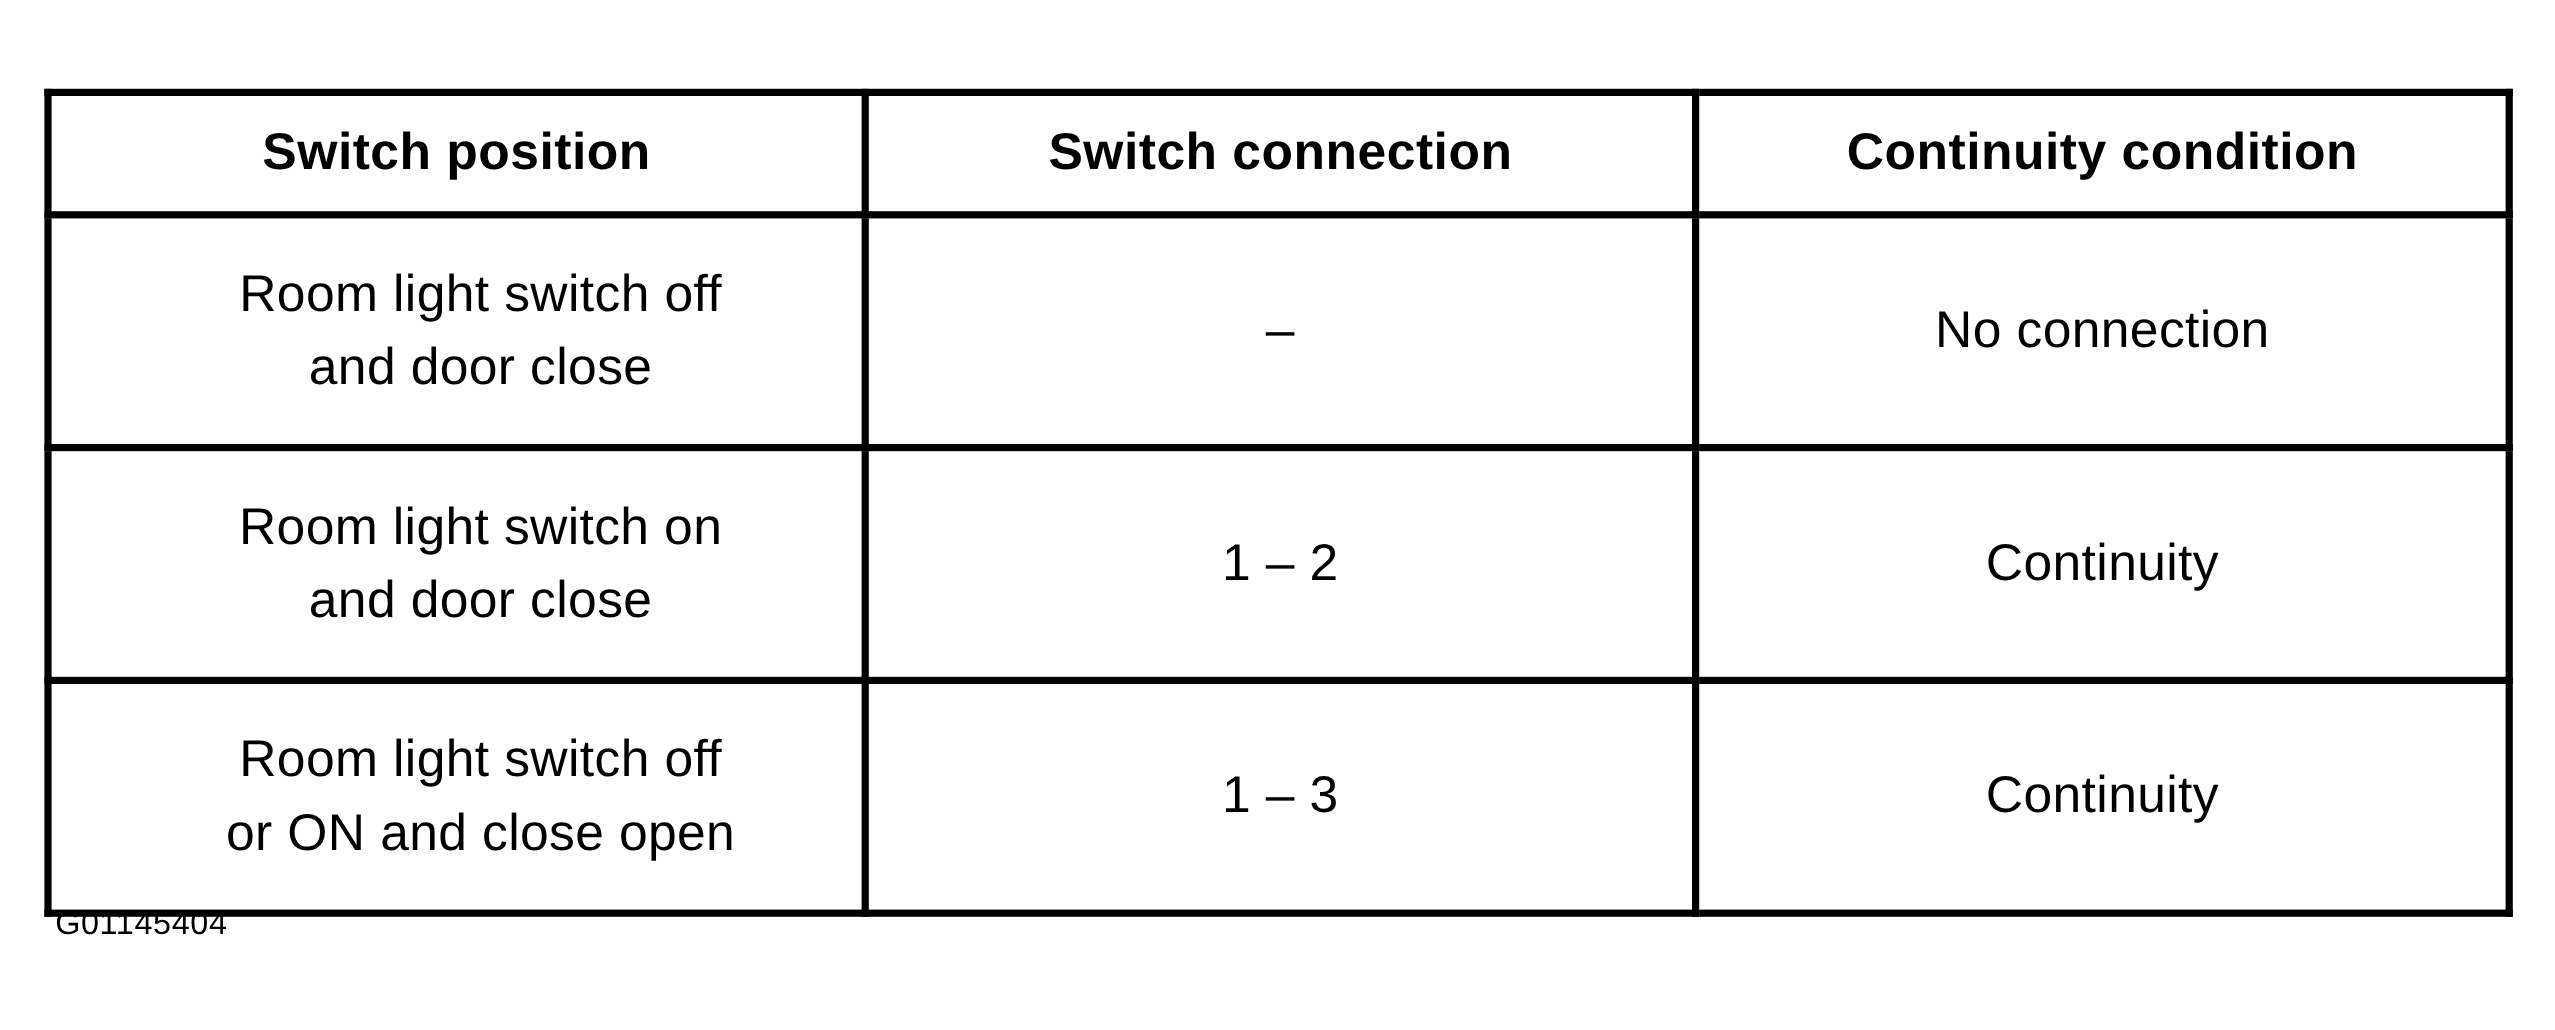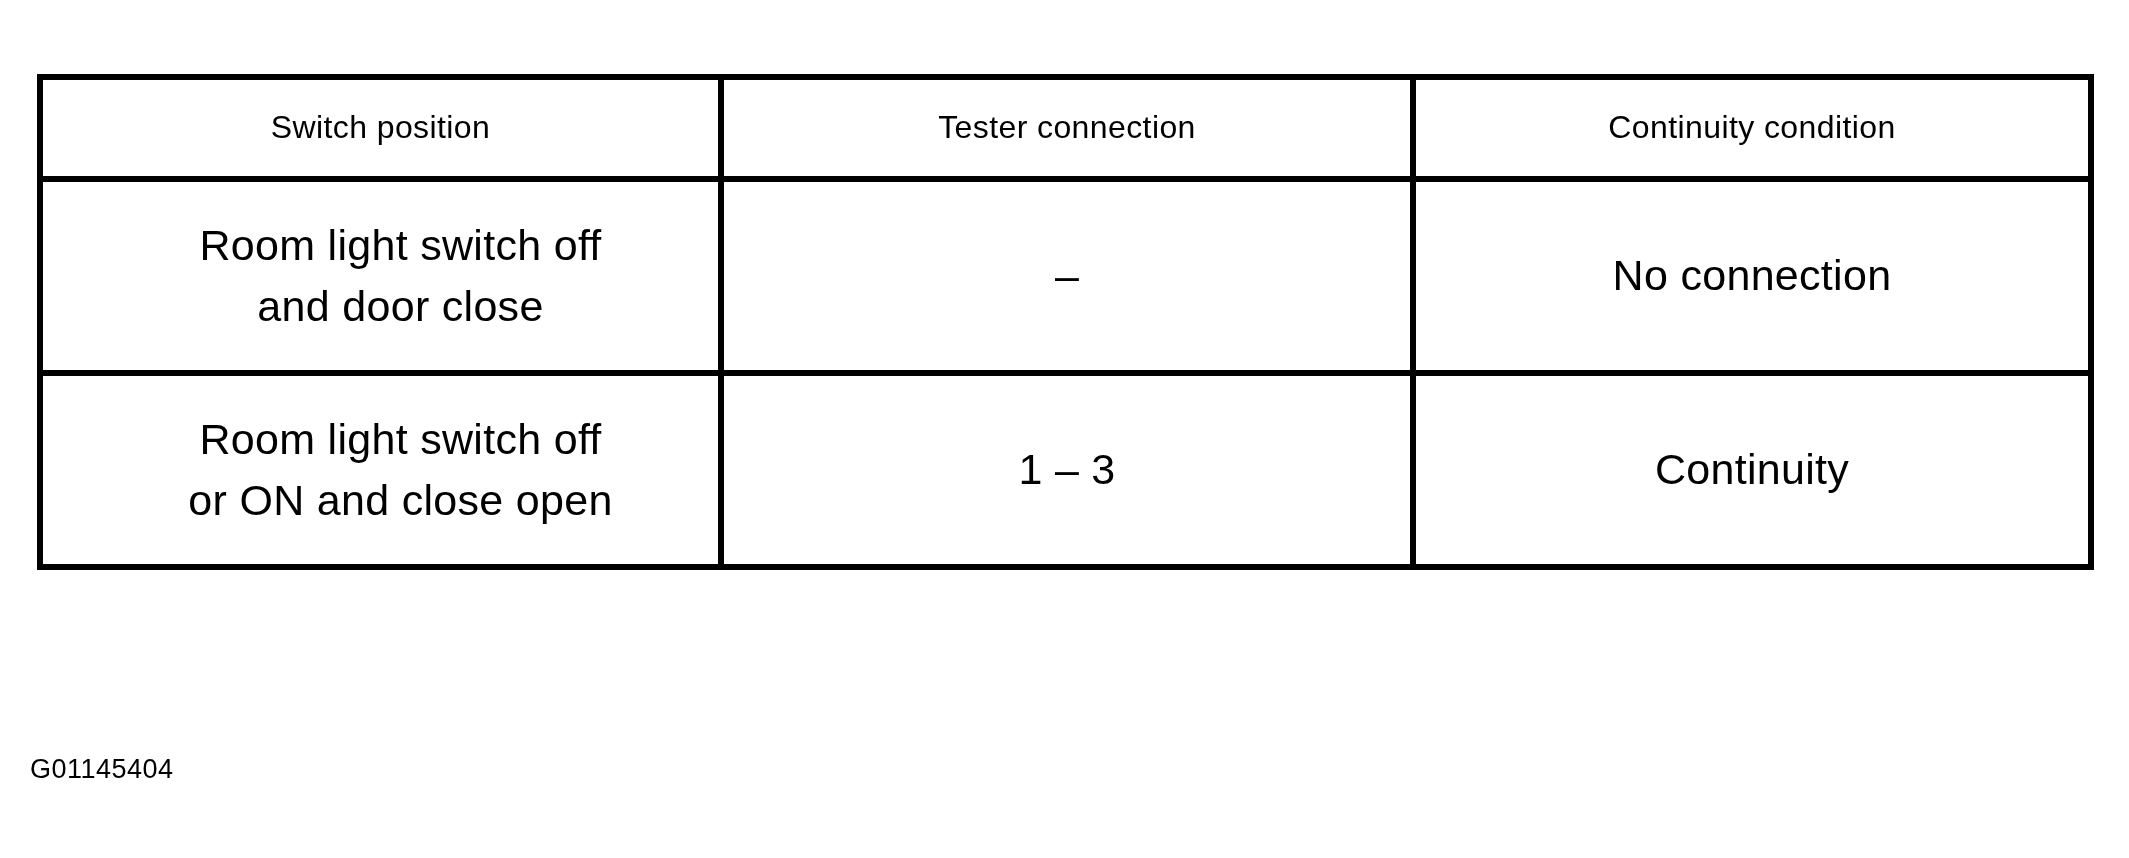--- a/index.html
+++ b/index.html
@@ -47,23 +47,24 @@
     text-align: center;
     vertical-align: middle;
     padding: 0;
     background: #ffffff;
     font-weight: normal;
   }
 
   
   .spec-table thead th {
     height: 96px;
-    font-size: 32px;
+    font-size: 43px;
     line-height: 1.05;
     letter-spacing: 0.4px;
+    font-weight: bold;
   }
 
   
   .spec-table tbody td {
     height: 188px;
     font-size: 43px;
     line-height: 1.42;
     letter-spacing: 0.3px;
   }
 
@@ -81,21 +82,21 @@
     letter-spacing: 2px;
   }
 
   .dash-cell {
     font-size: 43px;
   }
 
   
   .fig-id {
     position: absolute;
-    left: 30px;
+    left: 46px;
     top: 756px;
     font-size: 27px;
     letter-spacing: 0.5px;
     line-height: 1;
     color: #000000;
     white-space: nowrap;
   }
 </style>
 </head>
 <body>
@@ -105,38 +106,48 @@
   <table class="spec-table">
     <colgroup>
       <col class="c1">
       <col class="c2">
       <col class="c3">
     </colgroup>
 
     <thead>
       <tr>
         <th>Switch position</th>
-        <th>Tester connection</th>
+        <th>Switch connection</th>
         <th>Continuity condition</th>
       </tr>
     </thead>
 
     <tbody>
 
       <tr>
         <td>
           <span class="cell-lines">
             <span class="ln">Room light switch off</span>
             <span class="ln">and door close</span>
           </span>
         </td>
         <td class="dash-cell">–</td>
         <td>No connection</td>
       </tr>
 
+      <tr>
+        <td>
+          <span class="cell-lines">
+            <span class="ln">Room light switch on</span>
+            <span class="ln">and door close</span>
+          </span>
+        </td>
+        <td class="conn-cell">1 – 2</td>
+        <td>Continuity</td>
+      </tr>
 
       <tr>
         <td>
           <span class="cell-lines">
             <span class="ln">Room light switch off</span>
             <span class="ln">or ON and close open</span>
           </span>
         </td>
         <td class="conn-cell">1 – 3</td>
         <td>Continuity</td>

